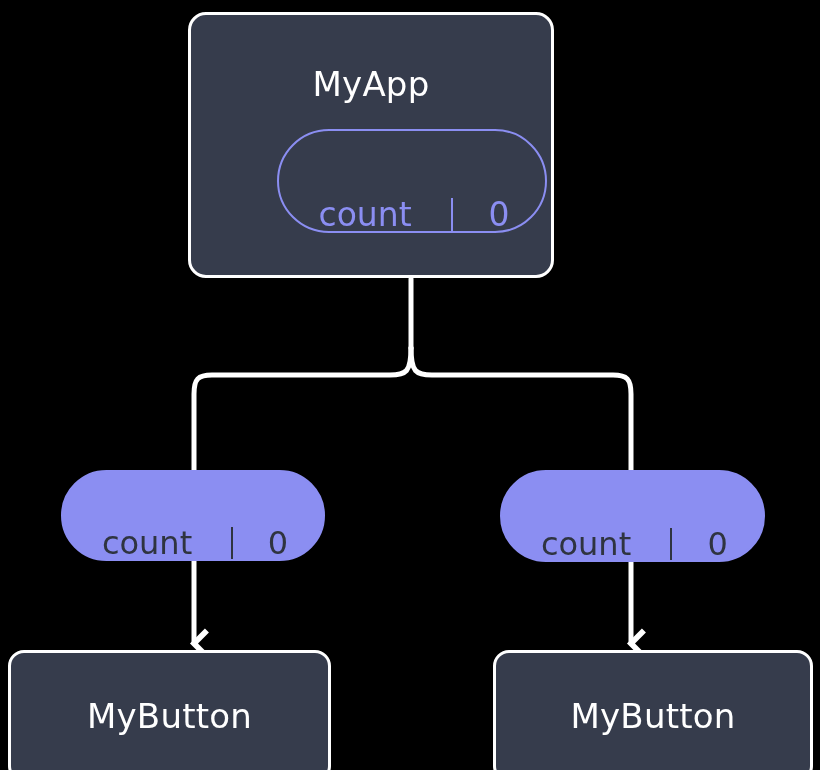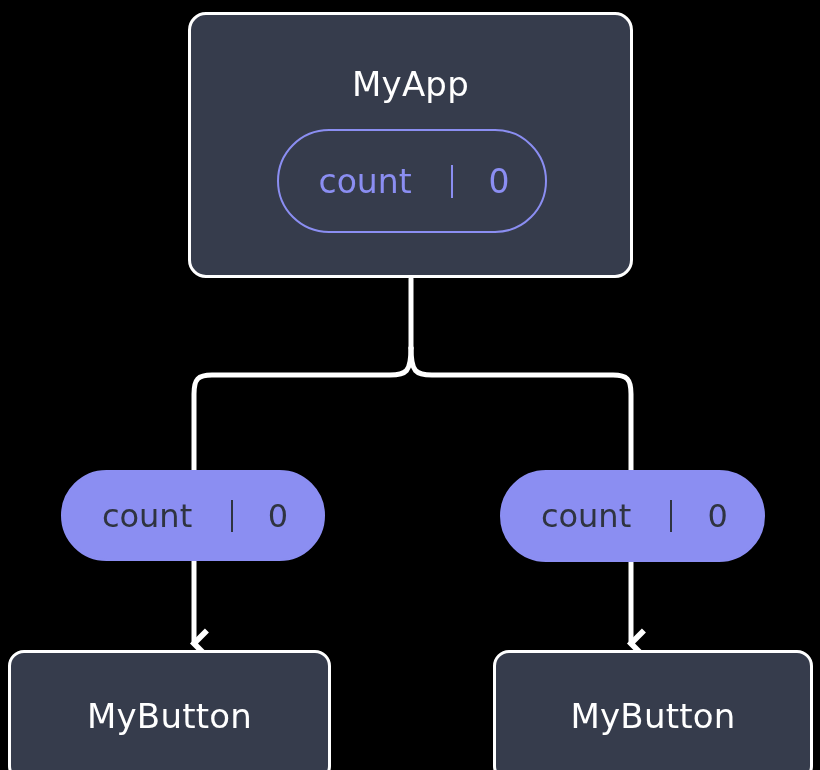--- a/index.html
+++ b/index.html
@@ -45,21 +45,21 @@
     font-weight: 400;
     letter-spacing: 0.2px;
     line-height: 1;
     white-space: nowrap;
   }
 
   
   #root-box {
     left: 188px;
     top: 12px;
-    width: 445px;
+    width: 366px;
     height: 266px;
     border-radius: 18px;
     justify-content: flex-start;
   }
   #root-box .comp-title {
     margin-top: 52px;
   }
 
   
   .leaf-box {
@@ -68,21 +68,21 @@
     border-radius: 16px;
   }
   #leaf-box-left  { left: 8px;   top: 650px; width: 323px; }
   #leaf-box-right { left: 493px; top: 650px; width: 320px; }
 
   
   .pill {
     position: absolute;
     box-sizing: border-box;
     display: flex;
-    align-items: center;
+    align-items: flex-end;
     border-radius: 999px;
     overflow: hidden;
   }
   .pill-key, .pill-val {
     display: flex;
     align-items: center;
     justify-content: center;
     line-height: 1;
     white-space: nowrap;
   }

